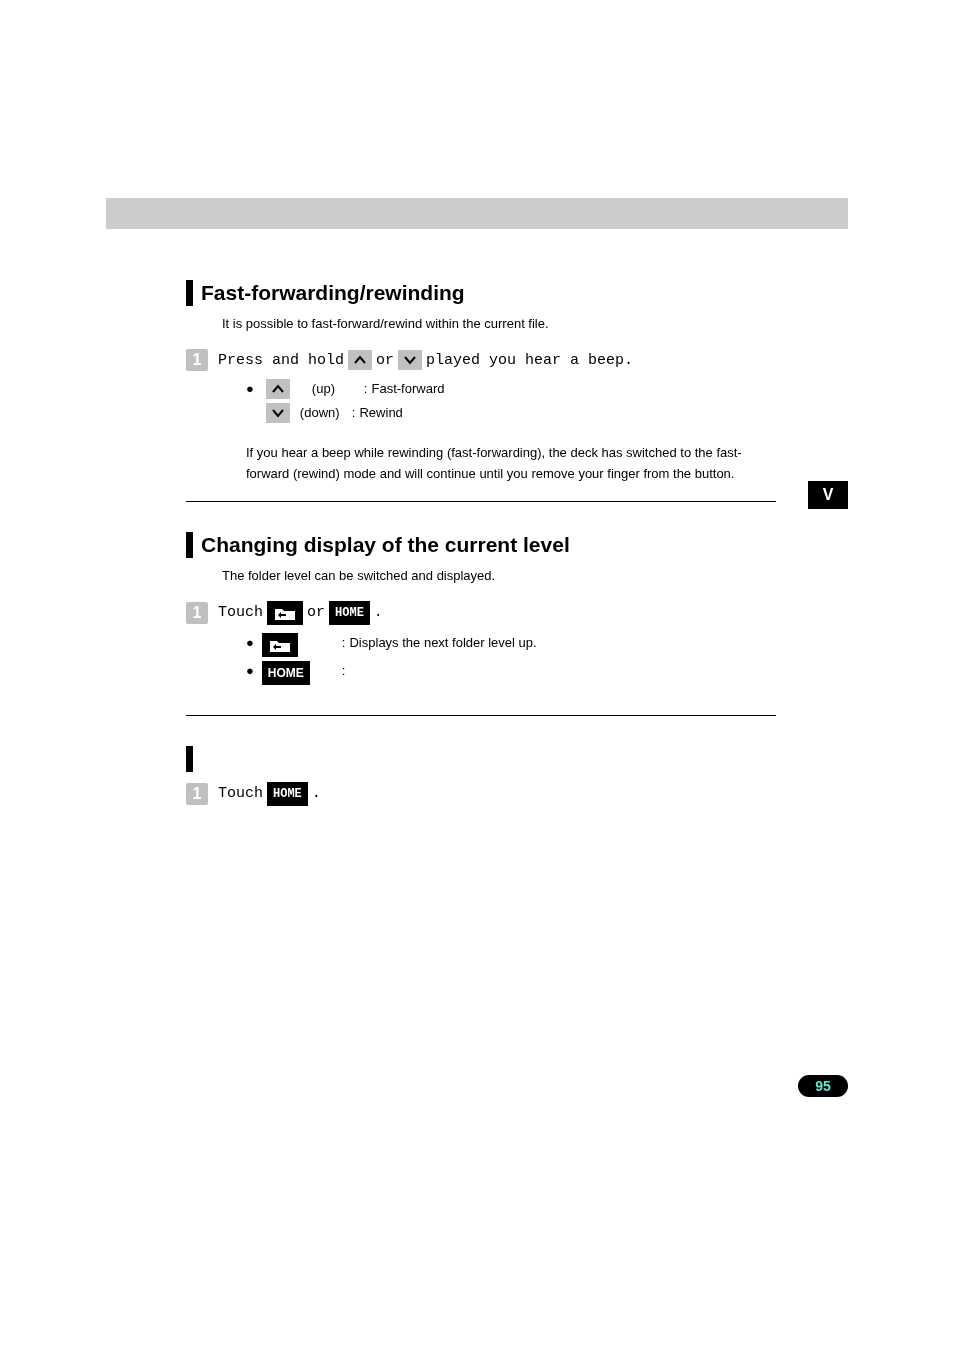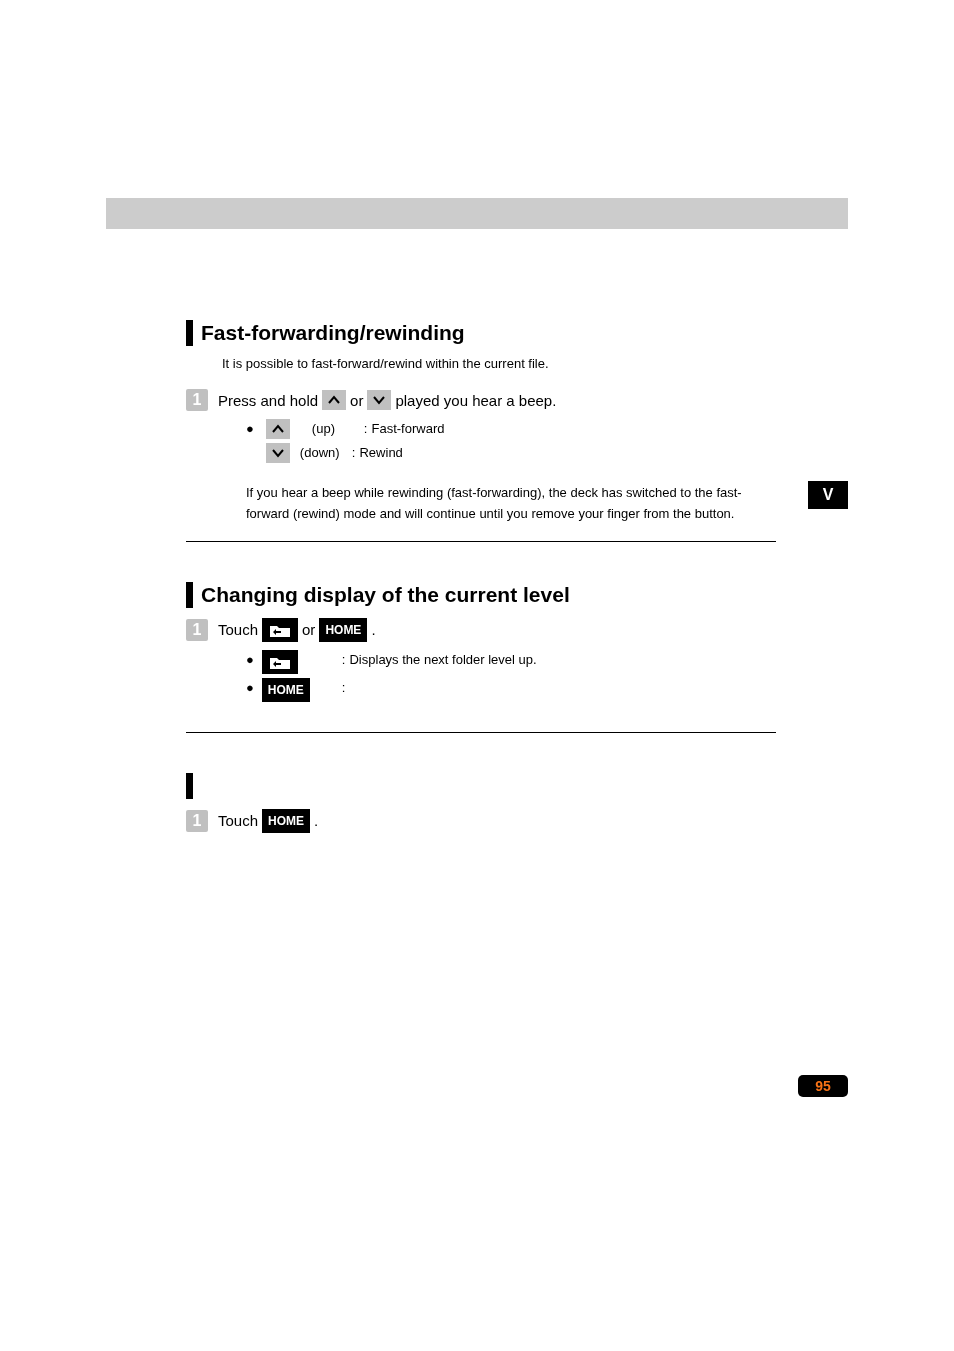--- a/index.html
+++ b/index.html
@@ -25,21 +25,20 @@
     .content {
       position: absolute;
       top: 280px;
       left: 186px;
       width: 590px;
     }
     .section-heading {
       display: flex;
       align-items: center;
       margin-bottom: 10px;
-      margin-top: 40px;
     }
     .heading-bar {
       width: 7px;
       height: 26px;
       background: #000;
       margin-right: 8px;
     }
     .heading-text {
       font-size: 21px;
       font-weight: bold;
@@ -68,20 +67,21 @@
       justify-content: center;
       margin-right: 10px;
       border-radius: 2px;
     }
     .step-text {
       font-size: 15px;
       color: #000;
       display: flex;
       align-items: center;
       flex-wrap: wrap;
+      font-family: Liberation Mono, monospace;
     }
     .icon-box {
       background: #c0c0c0;
       padding: 2px 6px;
       margin: 0 4px;
       display: inline-flex;
       align-items: center;
       justify-content: center;
       min-width: 24px;
       height: 20px;
@@ -145,27 +145,27 @@
       align-items: center;
       justify-content: center;
     }
     .page-num {
       position: absolute;
       bottom: 254px;
       right: 106px;
       width: 50px;
       height: 22px;
       background: #000;
-      color: #f97316;
+      color: #5eead4;
       font-weight: bold;
       font-size: 14px;
       display: flex;
       align-items: center;
       justify-content: center;
-      border-radius: 5px;
+      border-radius: 11px;
     }
     .folder-up-svg {
       width: 24px;
       height: 18px;
     }
   </style>
 </head>
 <body>
 
 <div class="gray-bar"></div>
@@ -225,20 +225,21 @@
   </div>
 
   <div class="note-text">If you hear a beep while rewinding (fast-forwarding), the deck has switched to the fast-forward (rewind) mode and will continue until you remove your finger from the button.</div>
 
   <hr class="divider">
 
   <div class="section-heading">
     <div class="heading-bar"></div>
     <div class="heading-text">Changing display of the current level</div>
   </div>
+  <div class="intro-text">The folder level can be switched and displayed.</div>
 
   <div class="step-row">
     <div class="step-num">1</div>
     <div class="step-text">
       <span>Touch </span>
       <span class="icon-box-dark">
         <svg class="folder-up-svg" viewBox="0 0 24 18">
             <path d="M2 5 L2 16 L22 16 L22 7 L11 7 L9 5 Z M5 11 L8 8 L8 10 L13 10 L13 12 L8 12 L8 14 Z" fill="#fff"></path>
           </svg>
       </span>

